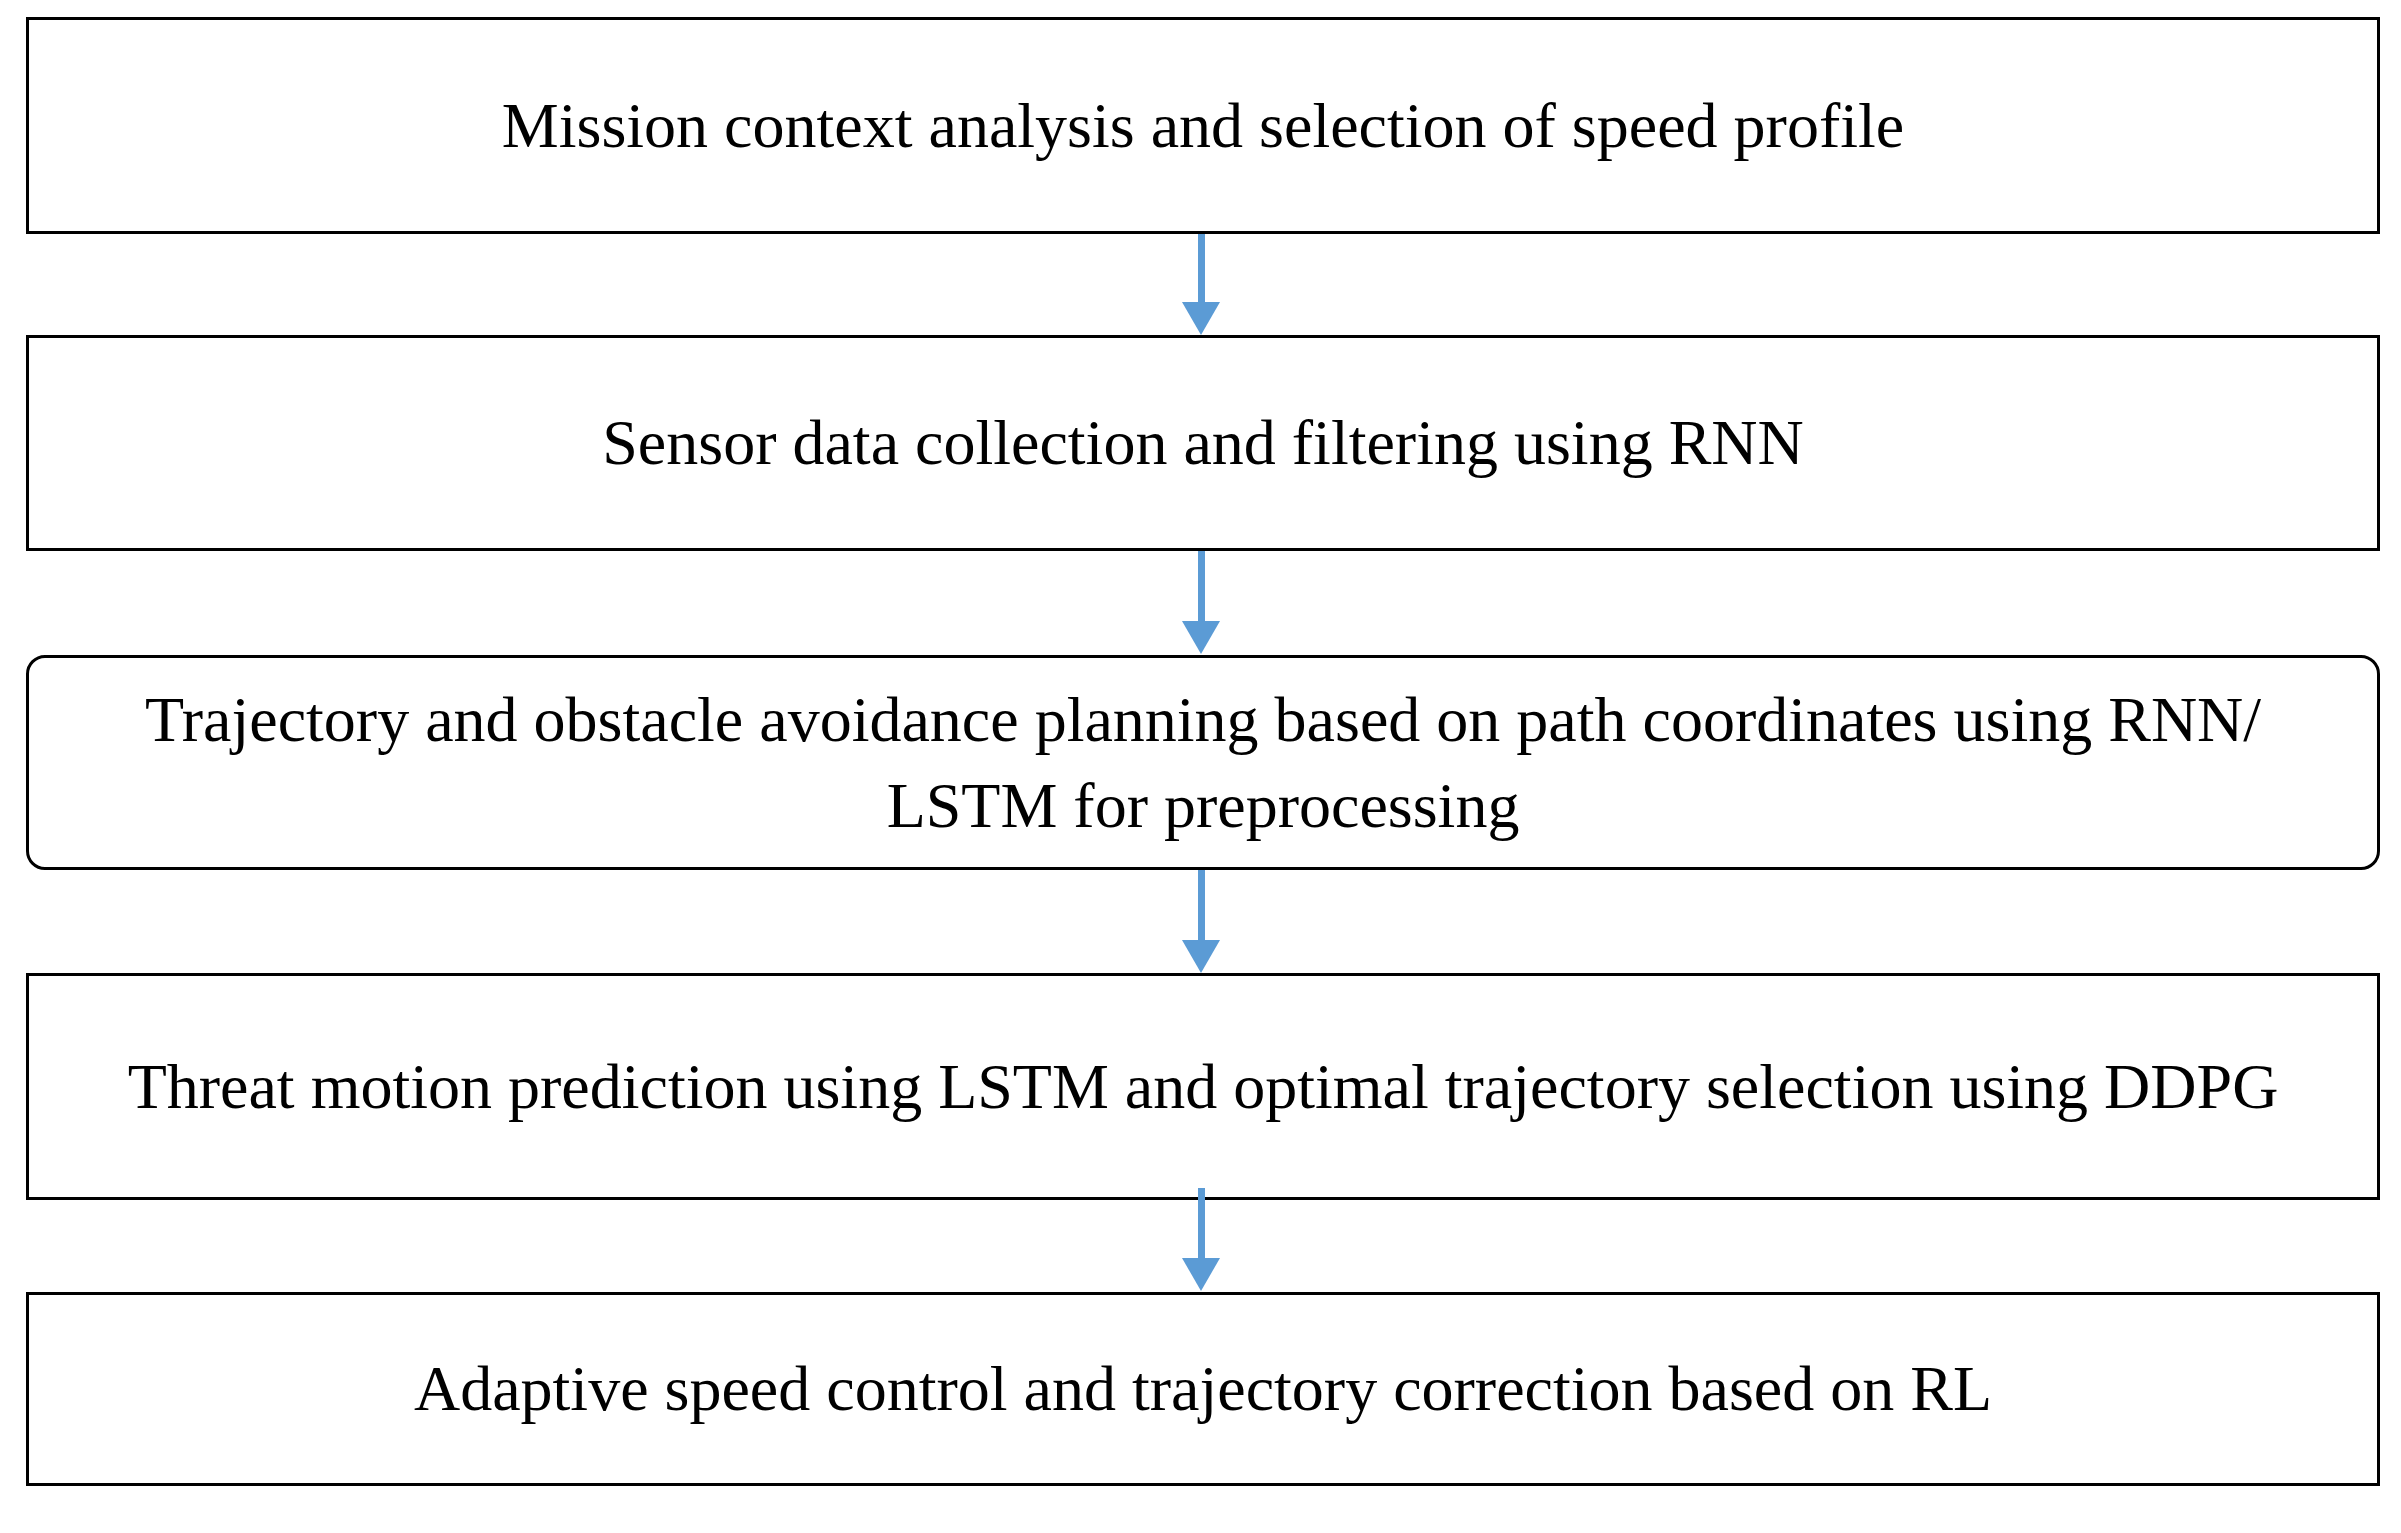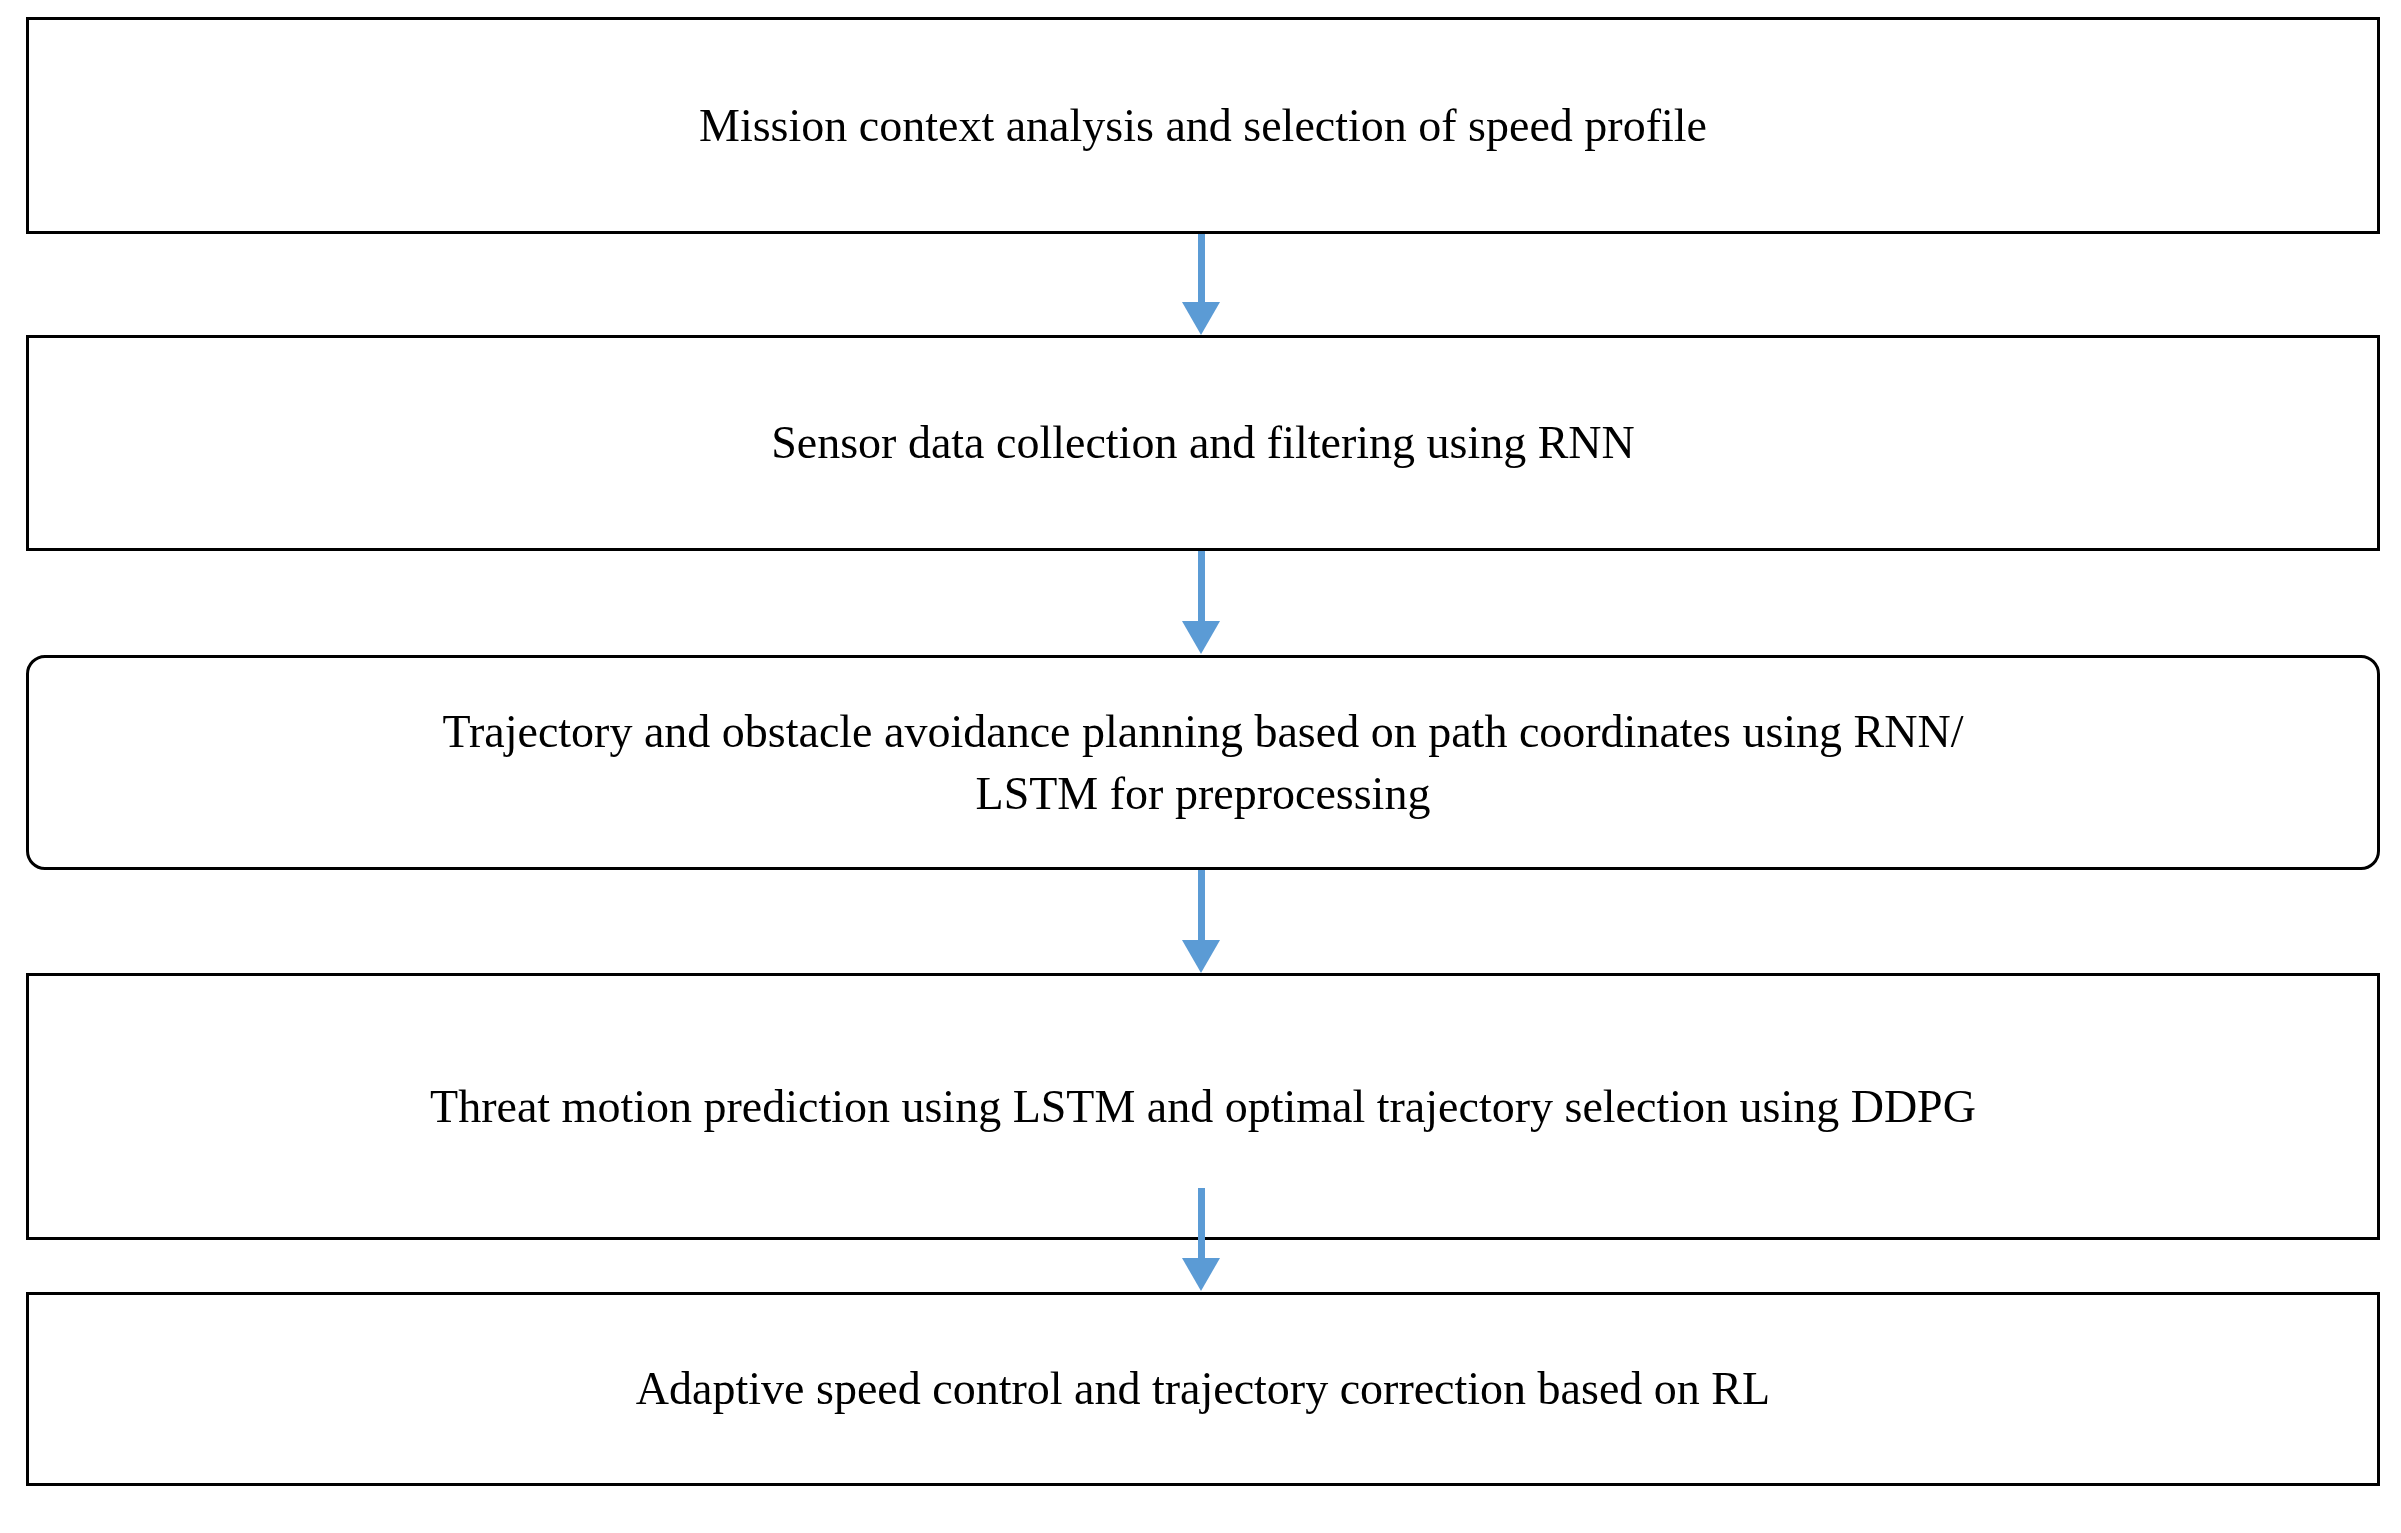--- a/index.html
+++ b/index.html
@@ -26,30 +26,30 @@
     left: 26px;
     width: 2354px;
     background: var(--box-bg);
     border: 3px solid var(--border-color);
     display: flex;
     align-items: center;
     justify-content: center;
     padding: 0 24px;
   }
   .box-label {
-    font-size: 46px;
+    font-size: 64px;
     line-height: 1.33;
     color: var(--text-color);
     text-align: center;
     white-space: pre-line;
   }
   .box1 { top: 17px;   height: 217px; }
   .box2 { top: 335px;  height: 216px; }
   .box3 { top: 655px;  height: 215px; border-radius: 19px; }
-  .box4 { top: 973px;  height: 267px; }
+  .box4 { top: 973px;  height: 227px; }
   .box5 { top: 1292px; height: 194px; }
 
   .arrow {
     position: absolute;
     left: 1201px;
     transform: translateX(-50%);
     display: flex;
     flex-direction: column;
     align-items: center;
   }

